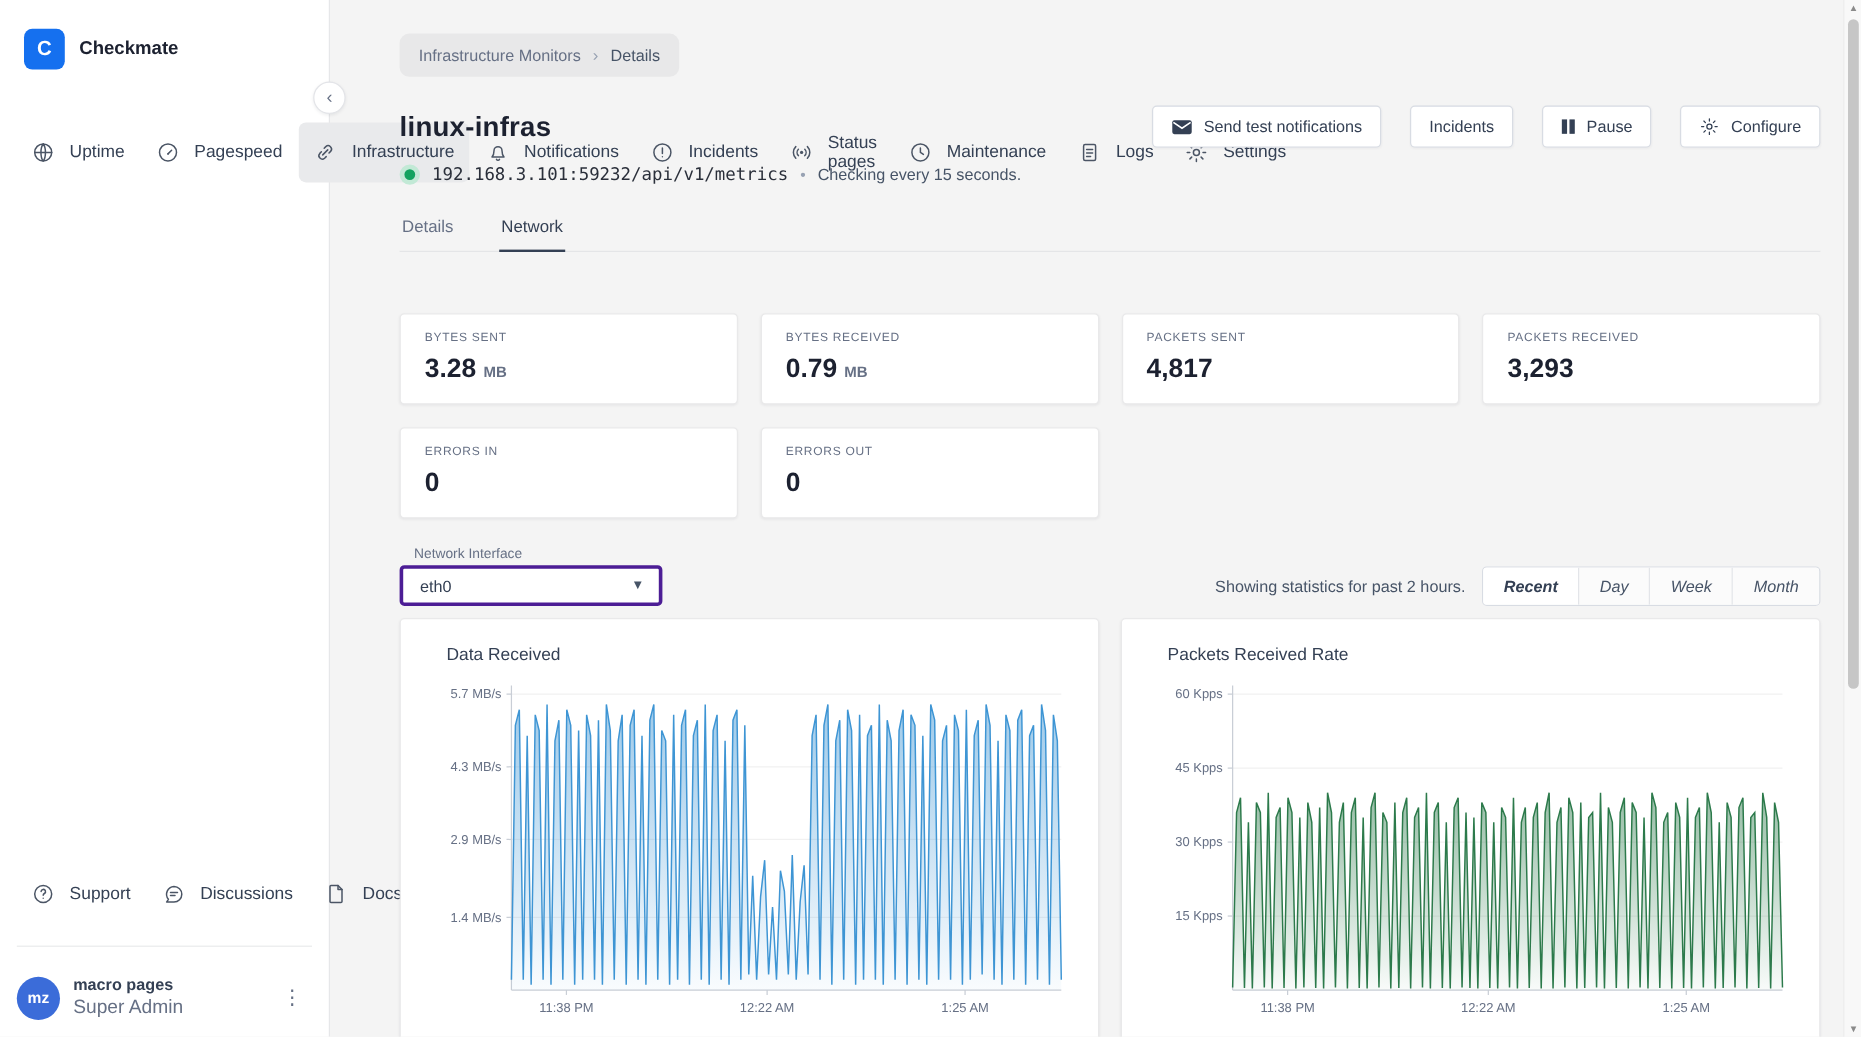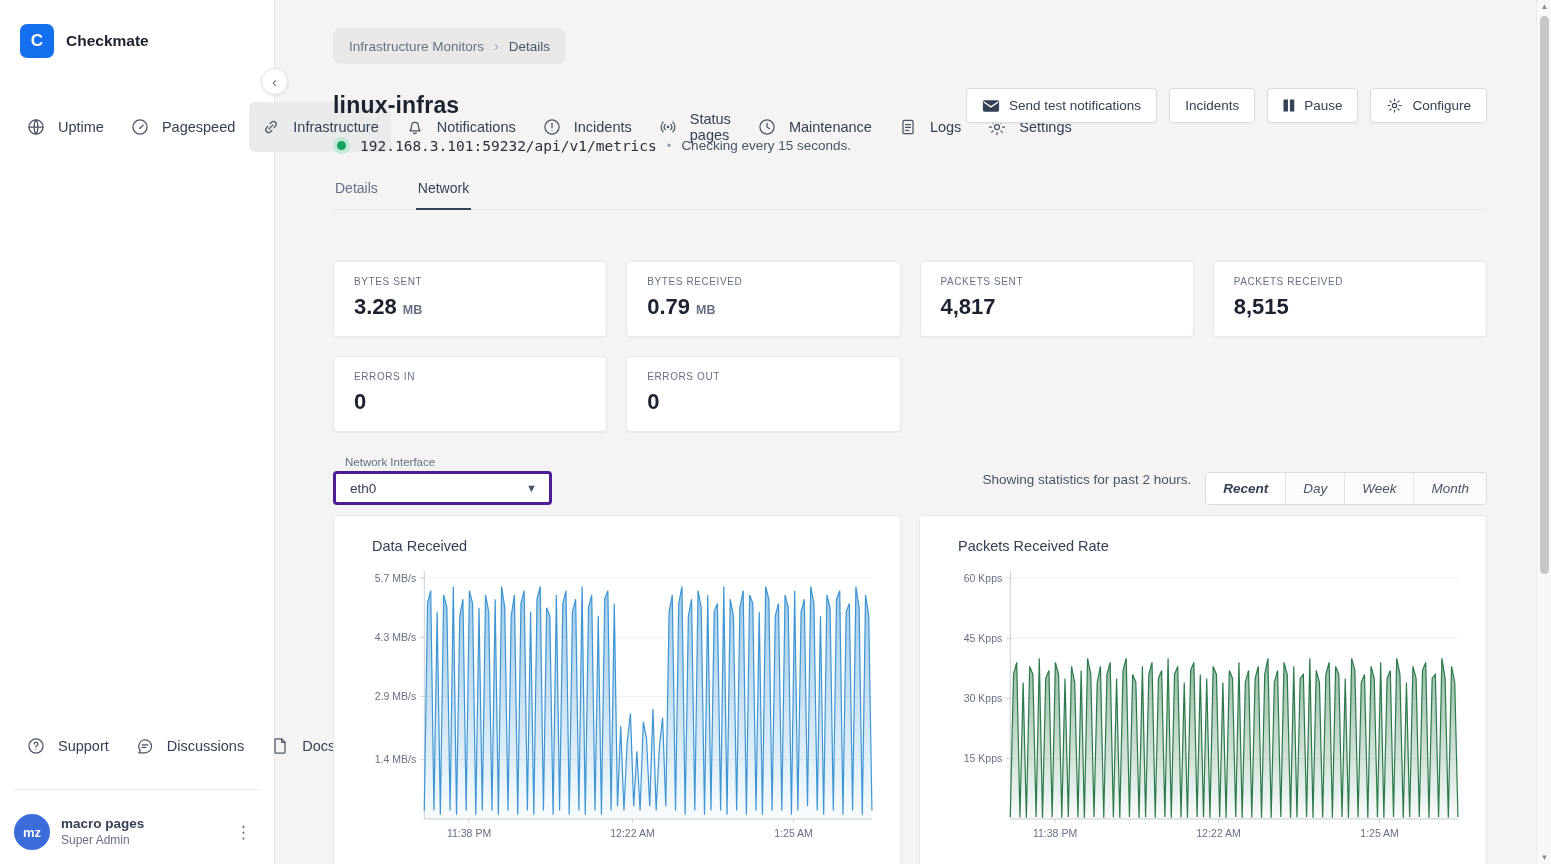--- a/index.html
+++ b/index.html
@@ -15,33 +15,33 @@
   .nav { display:flex; flex-direction:row; gap:2px; }
   .nav-item { display:flex; align-items:center; gap:12px; padding:9px 12px; border-radius:6px; font-size:14.5px; color:#344054; cursor:pointer; }
   .nav-item.active { background:#e9eaec; }
   .nav-item .ic { width:20px; height:20px; display:inline-flex; }
   .icn { width:20px; height:20px; stroke:#4b5565; fill:none; stroke-width:1.5; stroke-linecap:round; stroke-linejoin:round; }
   .spacer { flex:1; }
   .user-row { border-top:1px solid #e9eaec; margin-top:24px; padding-top:24px; display:flex; align-items:center; gap:11px;justify-content:center; }
   .avatar { width:36px; height:36px; border-radius:50%; background:#3b6cd9; color:#fff; font-size:13px; font-weight:600; display:flex; align-items:center; justify-content:center; }
   .user-meta { flex:1; line-height:1.25; }
   .user-name { font-size:13.5px; font-weight:700; color:#344054; }
-  .user-role { font-size:12px; color:#667085; }
+  .user-role { font-size:16px; color:#667085; }
   .user-menu { font-size:17px; color:#667085; padding:4px 8px; cursor:pointer; }
   .collapse-btn { position:absolute; left:261px; top:68px; width:27px; height:27px; background:#fff; border:1px solid #e3e4e8; border-radius:50%; box-shadow:0 1px 3px rgba(16,24,40,.08); display:flex; align-items:center; justify-content:center; font-size:15px; color:#667085; cursor:pointer; z-index:5; }
 
   
-  .main { flex:1; padding:28px 64px 0 58px; overflow:hidden; }
+  .main { flex:1; padding:28px 34px 0 58px; overflow:hidden; }
   .breadcrumb { display:inline-flex; align-items:center; gap:10px; background:#e8e8e9; border-radius:8px; padding:10px 16px; font-size:13.5px; color:#667085; }
   .breadcrumb .crumb-current { color:#475467; }
   .bc-sep { color:#98a2b3; font-size:14px; }
 
   .header-row { display:flex; align-items:center; justify-content:space-between; margin-top:24px; }
   .page-title { font-size:23px; font-weight:700; color:#1c2130; letter-spacing:.2px; }
-  .actions { display:flex; gap:12px; }
+  .actions { display:flex; gap:24px; }
   .btn { display:inline-flex; align-items:center; gap:9px; background:#fff; border:1px solid #d8dce3; border-radius:4px; padding:8px 15px; font-size:13.5px; color:#344054; cursor:pointer; box-shadow:0 1px 2px rgba(16,24,40,.04); }
   .btn svg { stroke:#344054; }
 
   .status-row { display:flex; align-items:center; gap:10px; margin-top:14px; }
   .status-dot { width:9px; height:9px; border-radius:50%; background:#12a35f; border:4px solid #c2e9d6; box-sizing:content-box; }
   .mon-url { font-family:"DejaVu Sans Mono", monospace; font-size:14.5px; color:#2a2f3a; }
   .dot-sep { color:#98a2b3; font-size:13px; }
   .check-note { font-size:13.5px; color:#475467; }
 
   .tabs { display:flex; gap:36px; margin-top:26px; border-bottom:1px solid #e4e5e7; }
@@ -53,21 +53,21 @@
   .stat-label { font-size:10px; letter-spacing:.6px; color:#667085; }
   .stat-value-row { margin-top:7px; display:flex; align-items:baseline; gap:6px; }
   .stat-value { font-size:22px; font-weight:600; color:#1c2130; }
   .stat-unit { font-size:12.5px; font-weight:600; color:#667085; }
 
   .controls-row { display:flex; justify-content:space-between; align-items:flex-end; margin-top:24px;gap:28px; }
   .select-wrap { }
   .select-label { font-size:11.5px; color:#667085; margin:0 0 3px 12px; }
   .select-box { width:219px; height:34px; background:#fff; border:3px solid #4c1d95; border-radius:4px; display:flex; align-items:center; justify-content:space-between; padding:0 12px 0 14px; font-size:13.5px; color:#344054; cursor:pointer; }
   .caret { color:#475467; font-size:11px; }
-  .right-controls { display:flex; gap:14px; }
+  .right-controls { display:flex; align-items:center; gap:14px; }
   .stats-note { font-size:13.5px; color:#475467; }
   .range-group { display:flex; border:1px solid #d8dce3; border-radius:4px; overflow:hidden; background:#fff;font-style:italic; }
   .range-btn { padding:8px 17px; font-size:13.5px; color:#475467; background:#fbfbfb; border-left:1px solid #e3e5e9; cursor:pointer; }
   .range-btn:first-child { border-left:none; }
   .range-btn.active { background:#fff; color:#344054; font-weight:700; }
 
   .charts-row { display:flex; gap:18px; margin-top:10px; }
   .chart-card { flex:1; background:#fff; border:1px solid #e9e9ea; border-radius:4px; padding:22px 14px 20px 10px; height:430px; box-shadow:0 1px 2px rgba(16,24,40,.05); }
   .chart-title { font-size:14.5px; color:#344054; margin:0 0 8px 28px; }
   .chart-svg { width:100%; height:300px; display:block; }
@@ -298,21 +298,21 @@
       <div class="stat-card">
         <div class="stat-label">PACKETS SENT</div>
         <div class="stat-value-row">
             <span class="stat-value">4,817</span>
             <span class="stat-unit"></span>
           </div>
       </div>
       <div class="stat-card">
         <div class="stat-label">PACKETS RECEIVED</div>
         <div class="stat-value-row">
-            <span class="stat-value">8,515</span>
+            <span class="stat-value">3,293</span>
             <span class="stat-unit"></span>
           </div>
       </div>
       <div class="stat-card">
         <div class="stat-label">ERRORS IN</div>
         <div class="stat-value-row">
             <span class="stat-value">0</span>
             <span class="stat-unit"></span>
           </div>
       </div>

